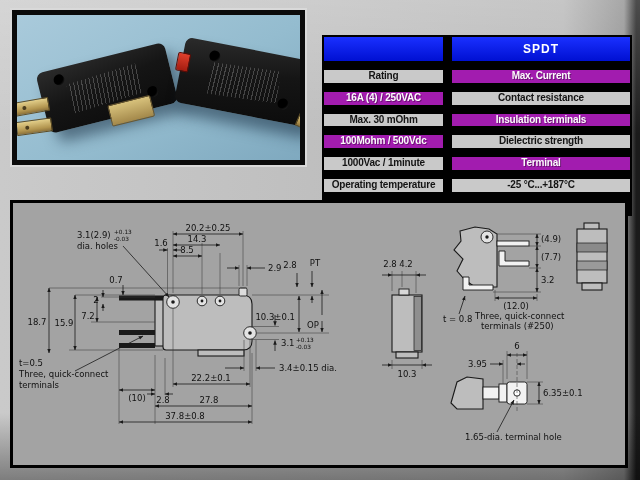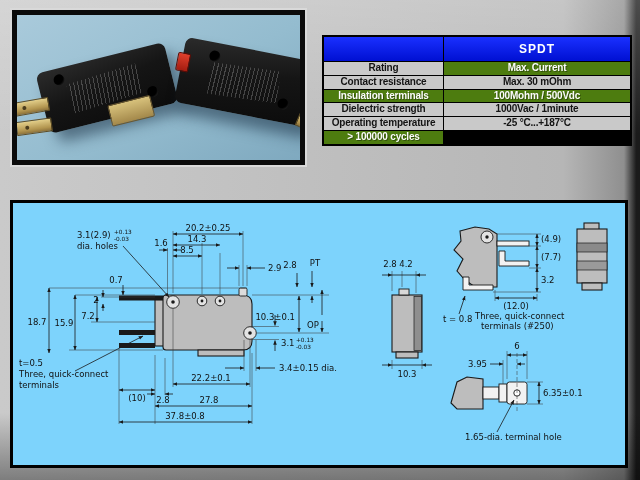--- a/index.html
+++ b/index.html
@@ -31,31 +31,31 @@
     border:1px solid #5f4e26;border-radius:1px;}
   .tab::after{content:"";position:absolute;left:8px;top:4px;width:4px;height:4px;border-radius:50%;background:#4a3c1d;}
   .clip{position:absolute;width:42px;height:20px;
     background:linear-gradient(180deg,#d8c27c,#a3884a);border:1px solid #6a5830;border-radius:2px;}
   .btn{position:absolute;width:11px;height:17px;background:linear-gradient(180deg,#e0402c,#a31c10);border-radius:2px;border:1px solid #5e0d06;}
   
   .spec-table{
     position:absolute;left:322px;top:35px;width:306px;
     display:grid;grid-template-columns:119px 1fr;
     grid-auto-rows:12.8px;grid-template-rows:24px;
-    gap:1px;background:#000;border:2px solid #000;
+    gap:9px;background:#000;border:2px solid #000;
   }
   .spec-table .th{background:linear-gradient(180deg,#1a30ff,#0010d2);color:#fff;
     font-size:12px;font-weight:bold;text-align:center;line-height:24px;letter-spacing:1px;}
   .spec-table .td{font-size:10px;font-weight:bold;text-align:center;line-height:12.8px;letter-spacing:-0.2px;white-space:nowrap;overflow:hidden;}
   .spec-table .light{background:#c9c9c9;color:#141414;}
-  .spec-table .dark{background:#4d7c0f;color:#fbfbfb;text-shadow:1px 1px 0 rgba(0,0,0,.35);}
+  .spec-table .dark{background:#a21caf;color:#fbfbfb;text-shadow:1px 1px 0 rgba(0,0,0,.35);}
   
   .drawing-panel{
     position:absolute;left:10px;top:200px;width:612px;height:262px;
-    background:#7dd3fc;border:3px solid #000;
+    background:#a3a3a3;border:3px solid #000;
   }
   svg .part{fill:#bdbdbd;stroke:#1a1a1a;stroke-width:1.1;}
   svg .part-light{fill:#f2f2f2;stroke:#1a1a1a;stroke-width:0.9;}
   svg .term{fill:#1a1a1a;stroke:none;}
   svg .dim{stroke:#1a1a1a;stroke-width:0.8;fill:none;}
   svg .ext{stroke:#3a3a3a;stroke-width:0.55;fill:none;}
   svg .cl{stroke:#3a3a3a;stroke-width:0.55;stroke-dasharray:4 2;fill:none;}
   svg .lbl{font:8.5px "DejaVu Sans",sans-serif;fill:#111;}
   svg .lbl-s{font:5.8px "DejaVu Sans",sans-serif;fill:#111;}
   .am{text-anchor:middle}.ae{text-anchor:end}
@@ -83,26 +83,28 @@
       <div class="tab" style="right:-26px;top:56px;transform:rotate(12deg)"></div>
     </div>
   </div>
 
   <div class="spec-table">
     <div class="th"></div>
     <div class="th">SPDT</div>
 
     <div class="td light">Rating</div>
     <div class="td dark">Max. Current</div>
+    <div class="td dark">16A (4) / 250VAC</div>
     <div class="td light">Contact resistance</div>
     <div class="td light">Max. 30 mOhm</div>
     <div class="td dark">Insulation terminals</div>
     <div class="td dark">100Mohm / 500Vdc</div>
     <div class="td light">Dielectric strength</div>
     <div class="td light">1000Vac / 1minute</div>
+    <div class="td dark">Terminal</div>
     <div class="td light">Operating temperature</div>
     <div class="td light">-25 °C...+187°C</div>
     <div class="td dark">&gt; 100000 cycles</div>
   </div>
 
   <div class="drawing-panel">
     <svg width="612" height="262" viewBox="0 0 612 262">
       <defs>
         <marker id="ar" viewBox="0 0 10 10" refX="9" refY="5" markerWidth="6" markerHeight="6" orient="auto-start-reverse">
           <path d="M0,1.2 L9.5,5 L0,8.8 z" fill="#1a1a1a"></path>

